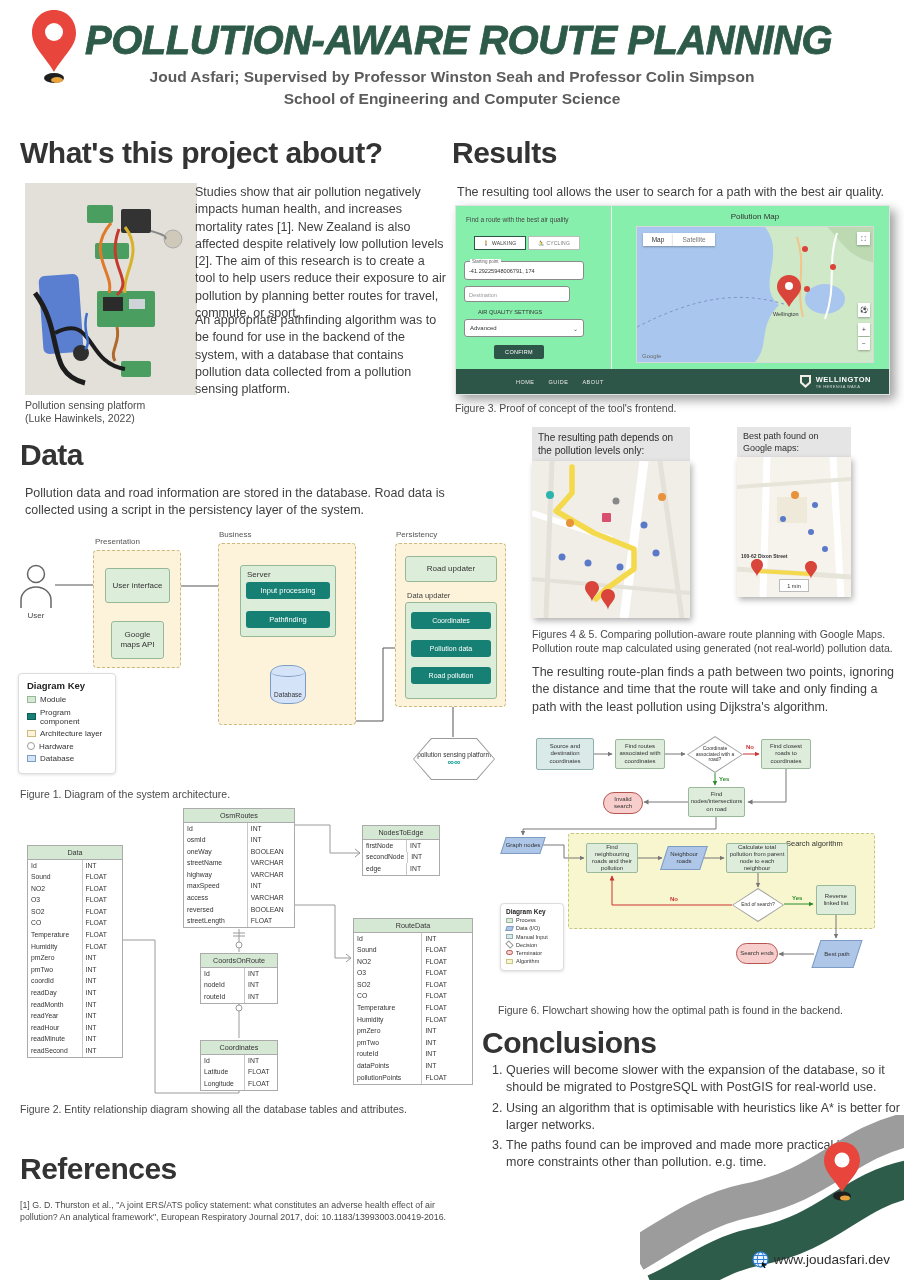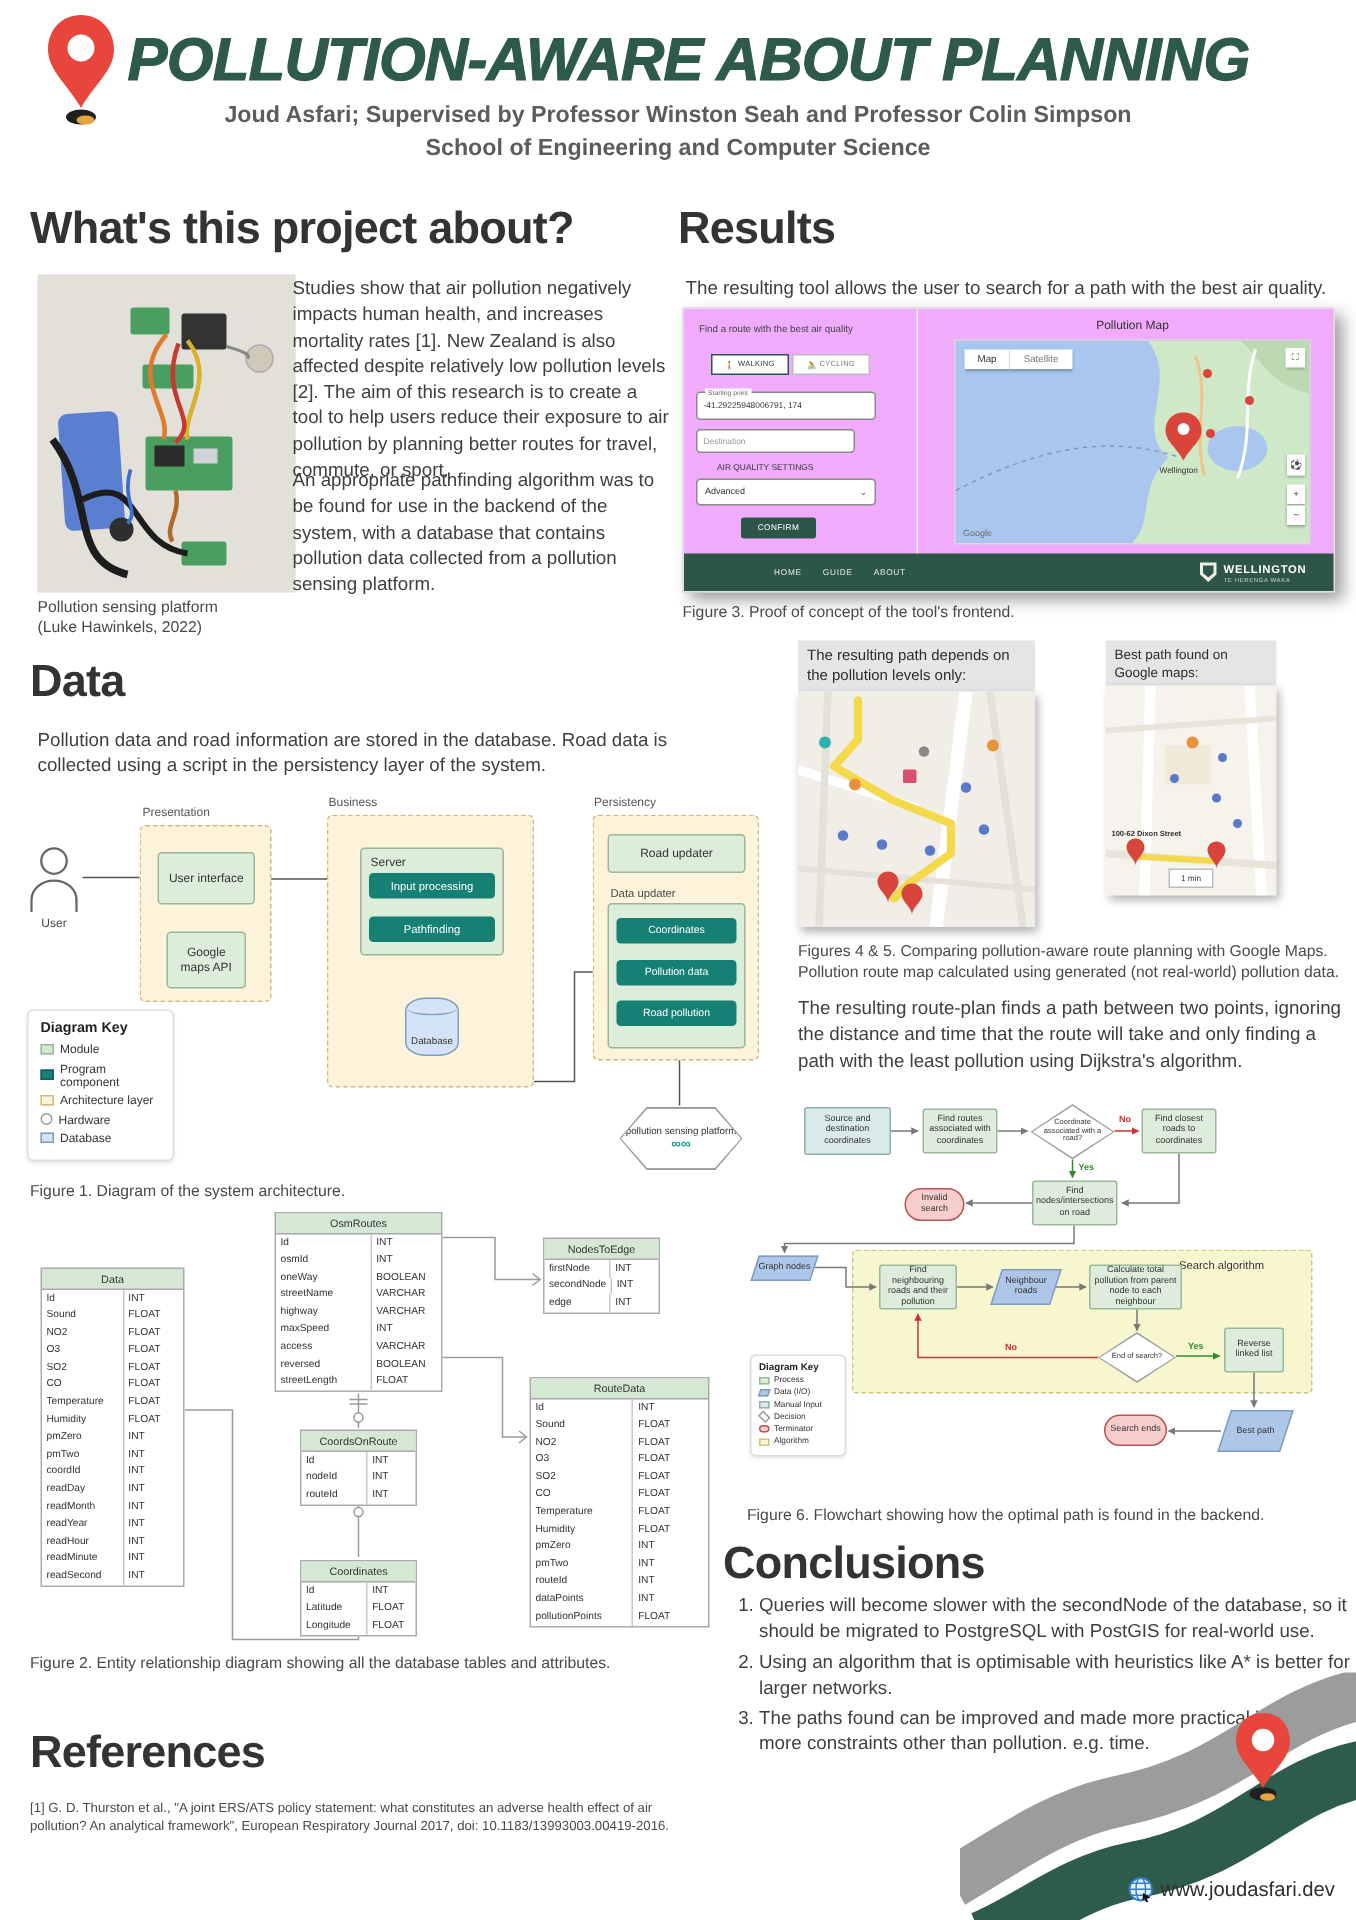--- a/index.html
+++ b/index.html
@@ -6,21 +6,21 @@
 html,body{width:904px;height:1280px}
 body{position:relative;background:#fff;font-family:"Liberation Sans",sans-serif;color:#3f3f3f;overflow:hidden}
 .abs{position:absolute}
 .h1{font-size:30px;font-weight:bold;color:#333;letter-spacing:-.5px}
 .bt{font-size:12.5px;line-height:1.38;color:#3f3f3f}
 .cap{font-size:10.5px;color:#4a4a4a;line-height:1.3}
 
 .title{font-size:40px;font-weight:bold;font-style:italic;color:#2d5a49;letter-spacing:-.5px;-webkit-text-stroke:.8px #2d5a49;white-space:nowrap}
 .subtitle{width:904px;text-align:center;font-size:15.5px;font-weight:bold;color:#5c5c5c}
 
-.f3card{position:absolute;left:455px;top:205px;width:435px;height:190px;background:#f0abfc;border:1px solid #e2e2e2;box-shadow:5px 5px 10px rgba(0,0,0,.38)}
+.f3card{position:absolute;left:455px;top:205px;width:435px;height:190px;background:#86efac;border:1px solid #e2e2e2;box-shadow:5px 5px 10px rgba(0,0,0,.38)}
 .f3small{font-size:6.5px;color:#444}
 .f3tab{position:absolute;height:14px;display:flex;align-items:center;justify-content:center;font-size:5px;letter-spacing:.2px;border:1px solid #bbb;background:#fff;color:#7a7a7a}
 .f3input{position:absolute;border:1px solid #8a8a8a;border-radius:3px;background:#fff}
 .f3lbl{position:absolute;font-size:4.5px;color:#666;background:#fff;padding:0 2px}
 .f3btn{position:absolute;background:#2d5548;color:#fff;font-size:5.5px;letter-spacing:.3px;display:flex;align-items:center;justify-content:center;border-radius:2px}
 .f3map-btn{position:absolute;background:#fff;font-size:6.5px;display:flex;align-items:center;justify-content:center;box-shadow:0 1px 2px rgba(0,0,0,.3);color:#333}
 .f3footer{position:absolute;left:0;bottom:0;width:100%;height:25px;background:#2d5548;display:flex;align-items:center}
 .f3-link{font-size:5.5px;color:#e9e9e9;letter-spacing:.5px;margin-right:14px}
 
 .figlabel{position:absolute;background:#e5e5e5;color:#2d2d2d;font-size:10px;line-height:1.3;padding:4px 6px}
@@ -80,21 +80,21 @@
 <body>
 
 <div class="abs" style="left:30px;top:8px">
   <svg width="48" height="78" viewBox="0 0 48 78">
     <ellipse cx="24" cy="70" rx="10" ry="5" fill="#1f1f1f"></ellipse>
     <ellipse cx="27" cy="72" rx="6" ry="3" fill="#e8a33d"></ellipse>
     <path d="M24,2 C11,2 2,12 2,25 C2,39 15,48 24,64 C33,48 46,39 46,25 C46,12 37,2 24,2 Z" fill="#e8463c"></path>
     <circle cx="24" cy="24" r="9" fill="#ffffff"></circle>
   </svg>
 </div>
-<div class="abs title" style="left:85px;top:18px">POLLUTION-AWARE ABOUT PLANNING</div>
+<div class="abs title" style="left:85px;top:18px">POLLUTION-AWARE ROUTE PLANNING</div>
 <div class="abs subtitle" style="left:0;top:68px">Joud Asfari; Supervised by Professor Winston Seah and Professor Colin Simpson</div>
 <div class="abs subtitle" style="left:0;top:90px">School of Engineering and Computer Science</div>
 
 <div class="abs h1" style="left:20px;top:136px">What's this project about?</div>
 <div class="abs" style="left:25px;top:183px;width:172px;height:212px;background:#dfdcd7;overflow:hidden">
   <svg width="172" height="212" viewBox="0 0 172 212">
     <rect width="172" height="212" fill="#e3e0da"></rect>
     <rect x="16" y="92" width="40" height="78" rx="6" fill="#5b7fd0" transform="rotate(-4 36 131)"></rect>
     <rect x="72" y="108" width="58" height="36" rx="2" fill="#4a9e5f"></rect>
     <rect x="78" y="114" width="20" height="14" fill="#2b2b2b"></rect>
@@ -645,21 +645,21 @@
           <span class="swatch rect" style="background: rgb(247, 246, 207); border-color: rgb(201, 197, 131);"></span>
           <span>Algorithm</span>
         </div>
       </div>
   </div>
 </div>
 <div class="abs cap" style="left:498px;top:1004px">Figure 6. Flowchart showing how the optimal path is found in the backend.</div>
 
 <div class="abs h1" style="left:482px;top:1026px">Conclusions</div>
 <ol class="conc">
-    <li>Queries will become slower with the secondNode of the database, so it should be migrated to PostgreSQL with PostGIS for real-world use.</li>
+    <li>Queries will become slower with the expansion of the database, so it should be migrated to PostgreSQL with PostGIS for real-world use.</li>
     <li>Using an algorithm that is optimisable with heuristics like A* is better for larger networks.</li>
     <li>The paths found can be improved and made more practical by adding more constraints other than pollution. e.g. time.</li>
   </ol>
 
 <div class="abs h1" style="left:20px;top:1152px">References</div>
 <div class="refs">
     <div>[1] G. D. Thurston et al., "A joint ERS/ATS policy statement: what constitutes an adverse health effect of air pollution? An analytical framework", European Respiratory Journal 2017, doi: 10.1183/13993003.00419-2016.</div>
   </div>
 
 <div class="abs" style="left:640px;top:1115px;width:264px;height:165px;pointer-events:none">

